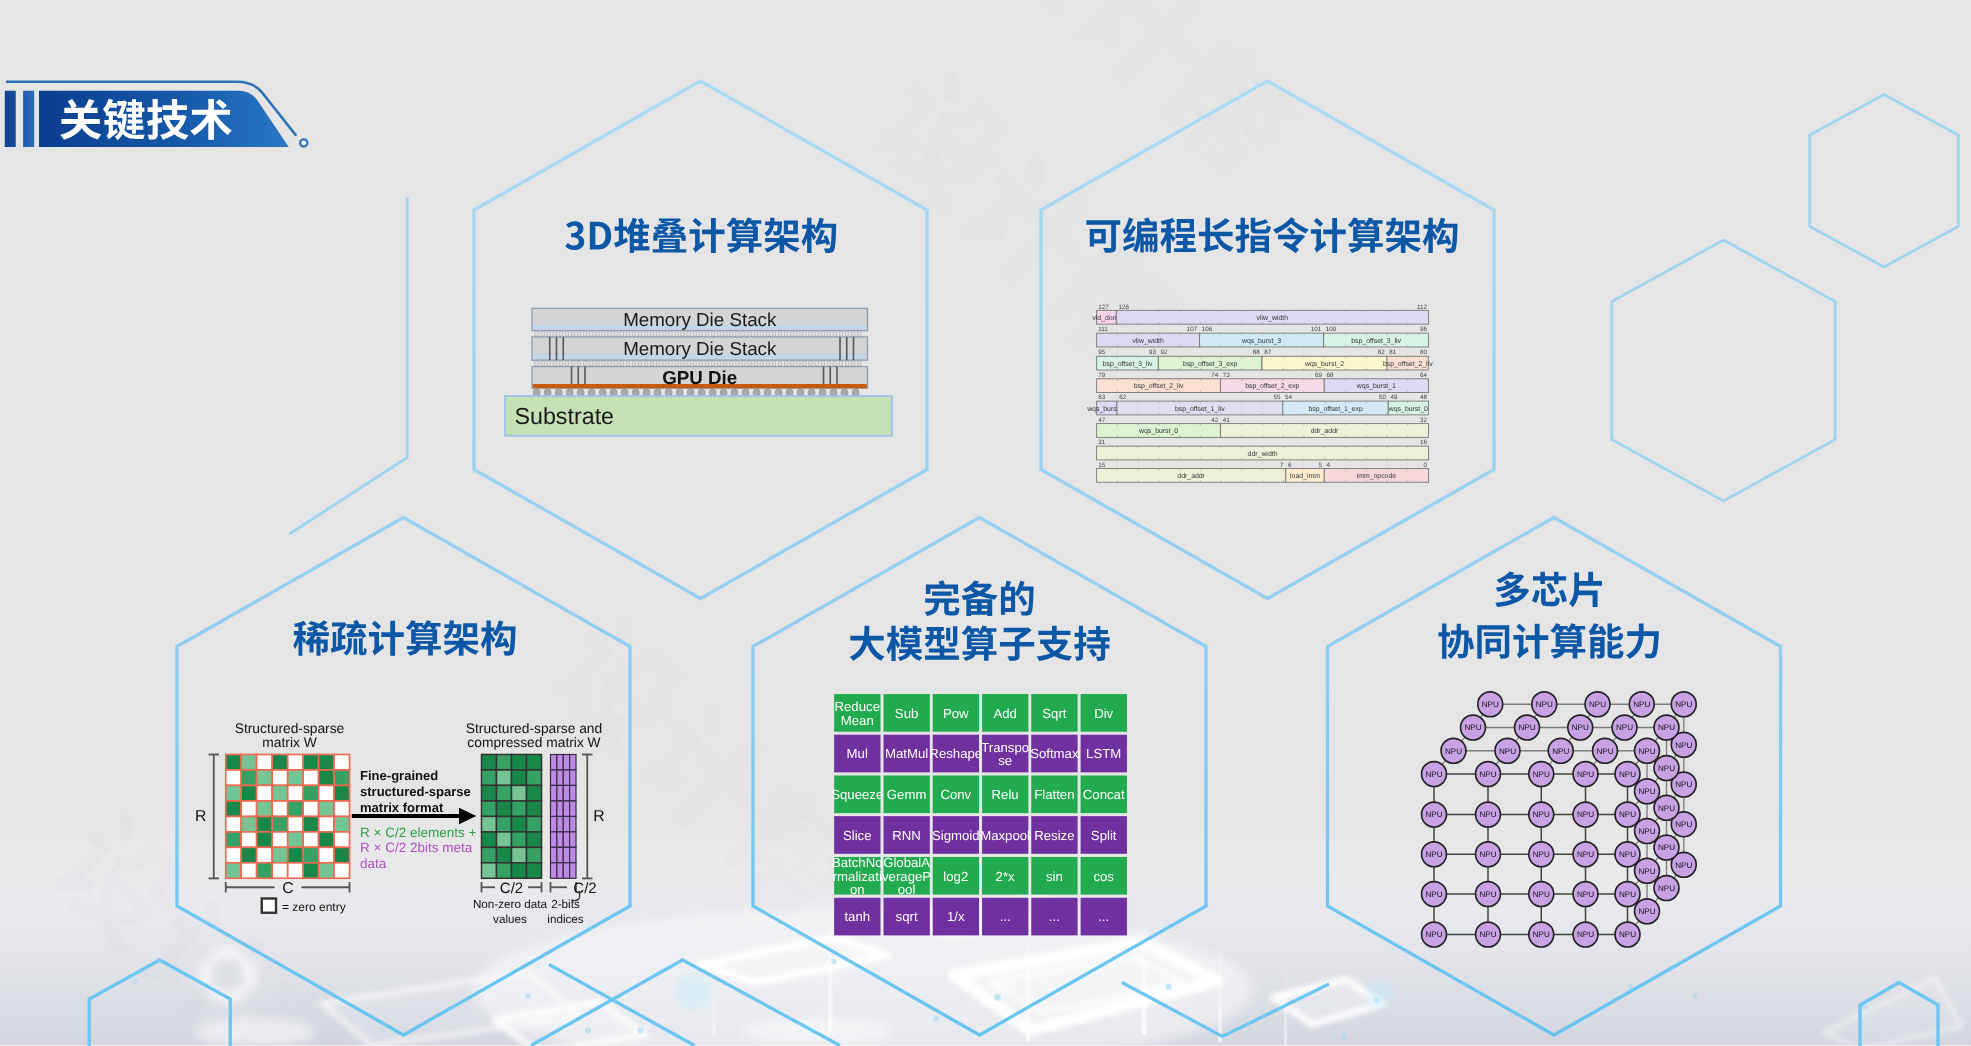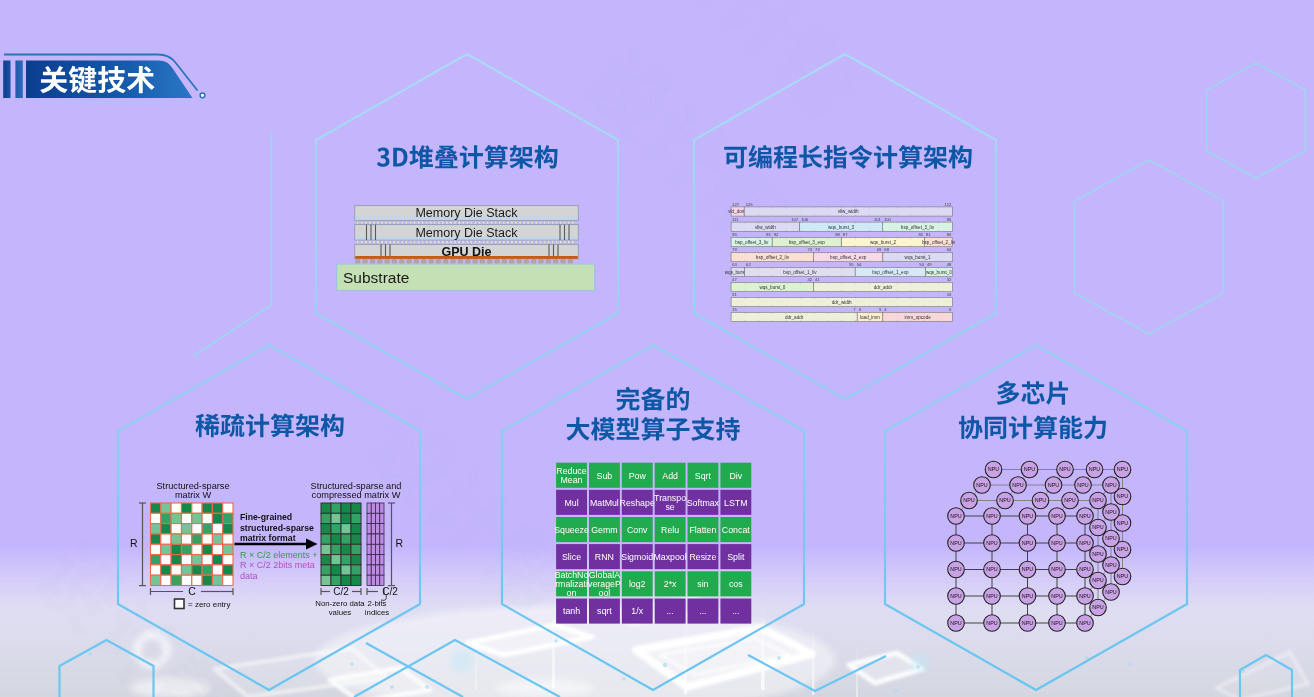--- a/index.html
+++ b/index.html
@@ -1,15 +1,15 @@
 <!DOCTYPE html>
 <html><head><meta charset="utf-8">
 <style>
 html,body{margin:0;padding:0;background:#ffffff;}
-#page{position:relative;width:1314px;height:697px;overflow:hidden;background:#c4b5fd;
+#page{position:relative;width:1314px;height:697px;overflow:hidden;background:#e5e5e5;
 font-family:"Liberation Sans",sans-serif;}
 text{font-family:"Liberation Sans",sans-serif;}
 </style></head>
 <body>
 <div id="page">
 <svg width="1314" height="697" viewBox="0 0 1314 697" style="position:absolute;left:0;top:0">
 <defs>
 <path id="g0" d="M273 -14C415 -14 534 64 534 200C534 298 470 360 387 383V388C465 419 510 477 510 557C510 684 413 754 270 754C183 754 112 719 48 664L124 573C167 614 210 638 263 638C326 638 362 604 362 546C362 479 318 433 183 433V327C343 327 386 282 386 209C386 143 335 106 260 106C192 106 139 139 95 182L26 89C78 30 157 -14 273 -14Z"></path>
         <path id="g1" d="M91 0H302C521 0 660 124 660 374C660 623 521 741 294 741H91ZM239 120V622H284C423 622 509 554 509 374C509 194 423 120 284 120Z"></path>
         <path id="g2" d="M390 532C436 491 493 434 524 393H158V277H655C612 233 563 184 515 138C463 167 411 195 368 218L283 128C397 64 557 -34 631 -96L723 7C696 28 660 51 620 76C713 166 811 266 886 346L795 399L775 393H540L621 463C590 502 524 562 475 602ZM506 859C398 719 202 599 24 529C57 499 91 455 110 423C249 487 393 578 510 687C621 583 768 486 896 428C917 460 957 512 987 537C850 586 689 676 587 765L616 800Z"></path>

